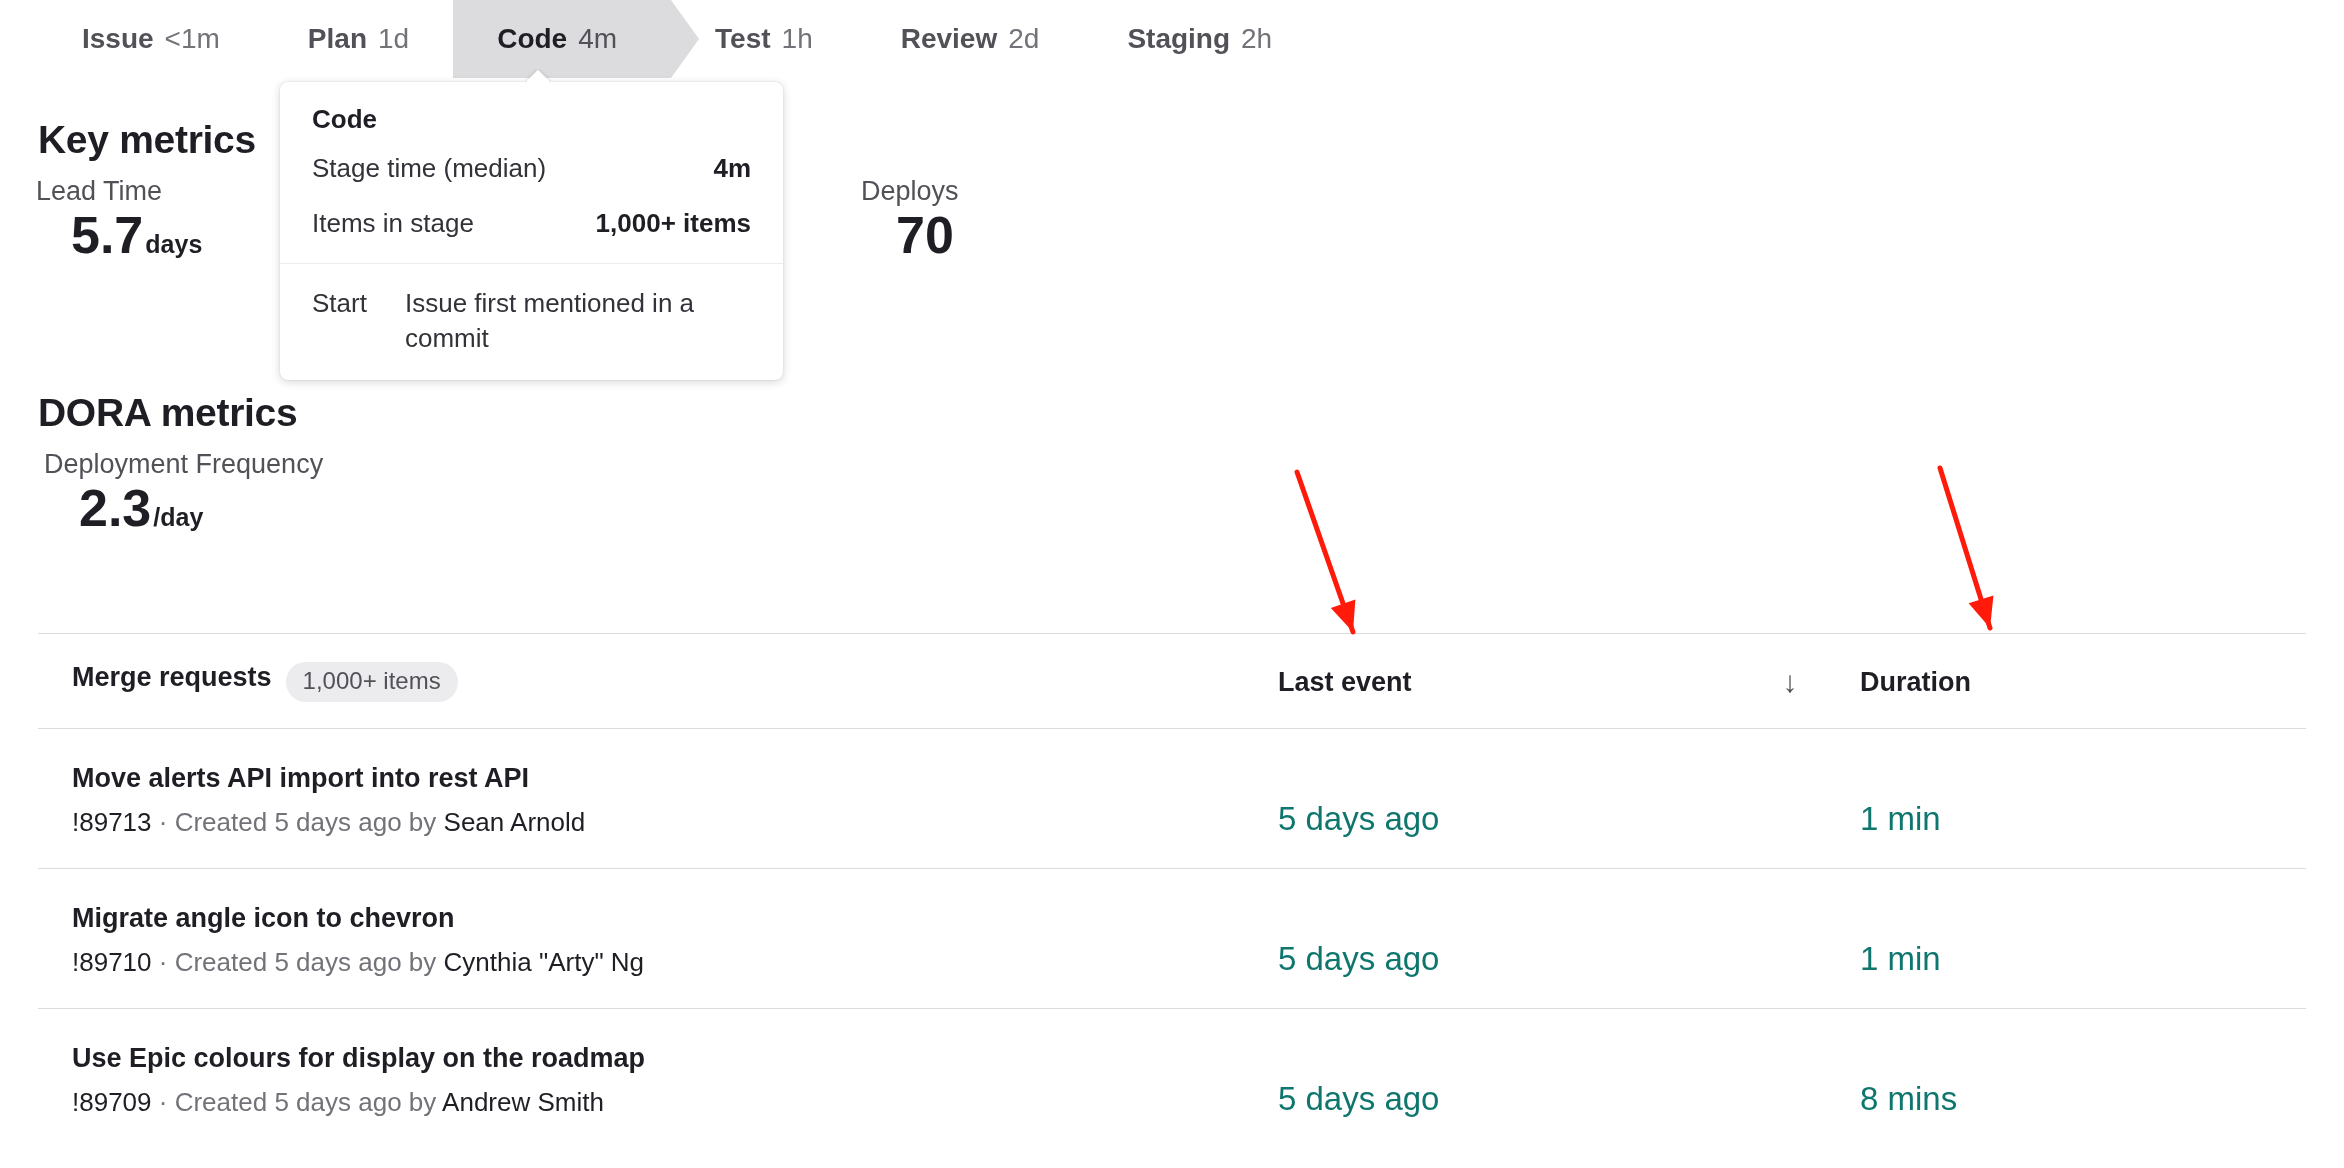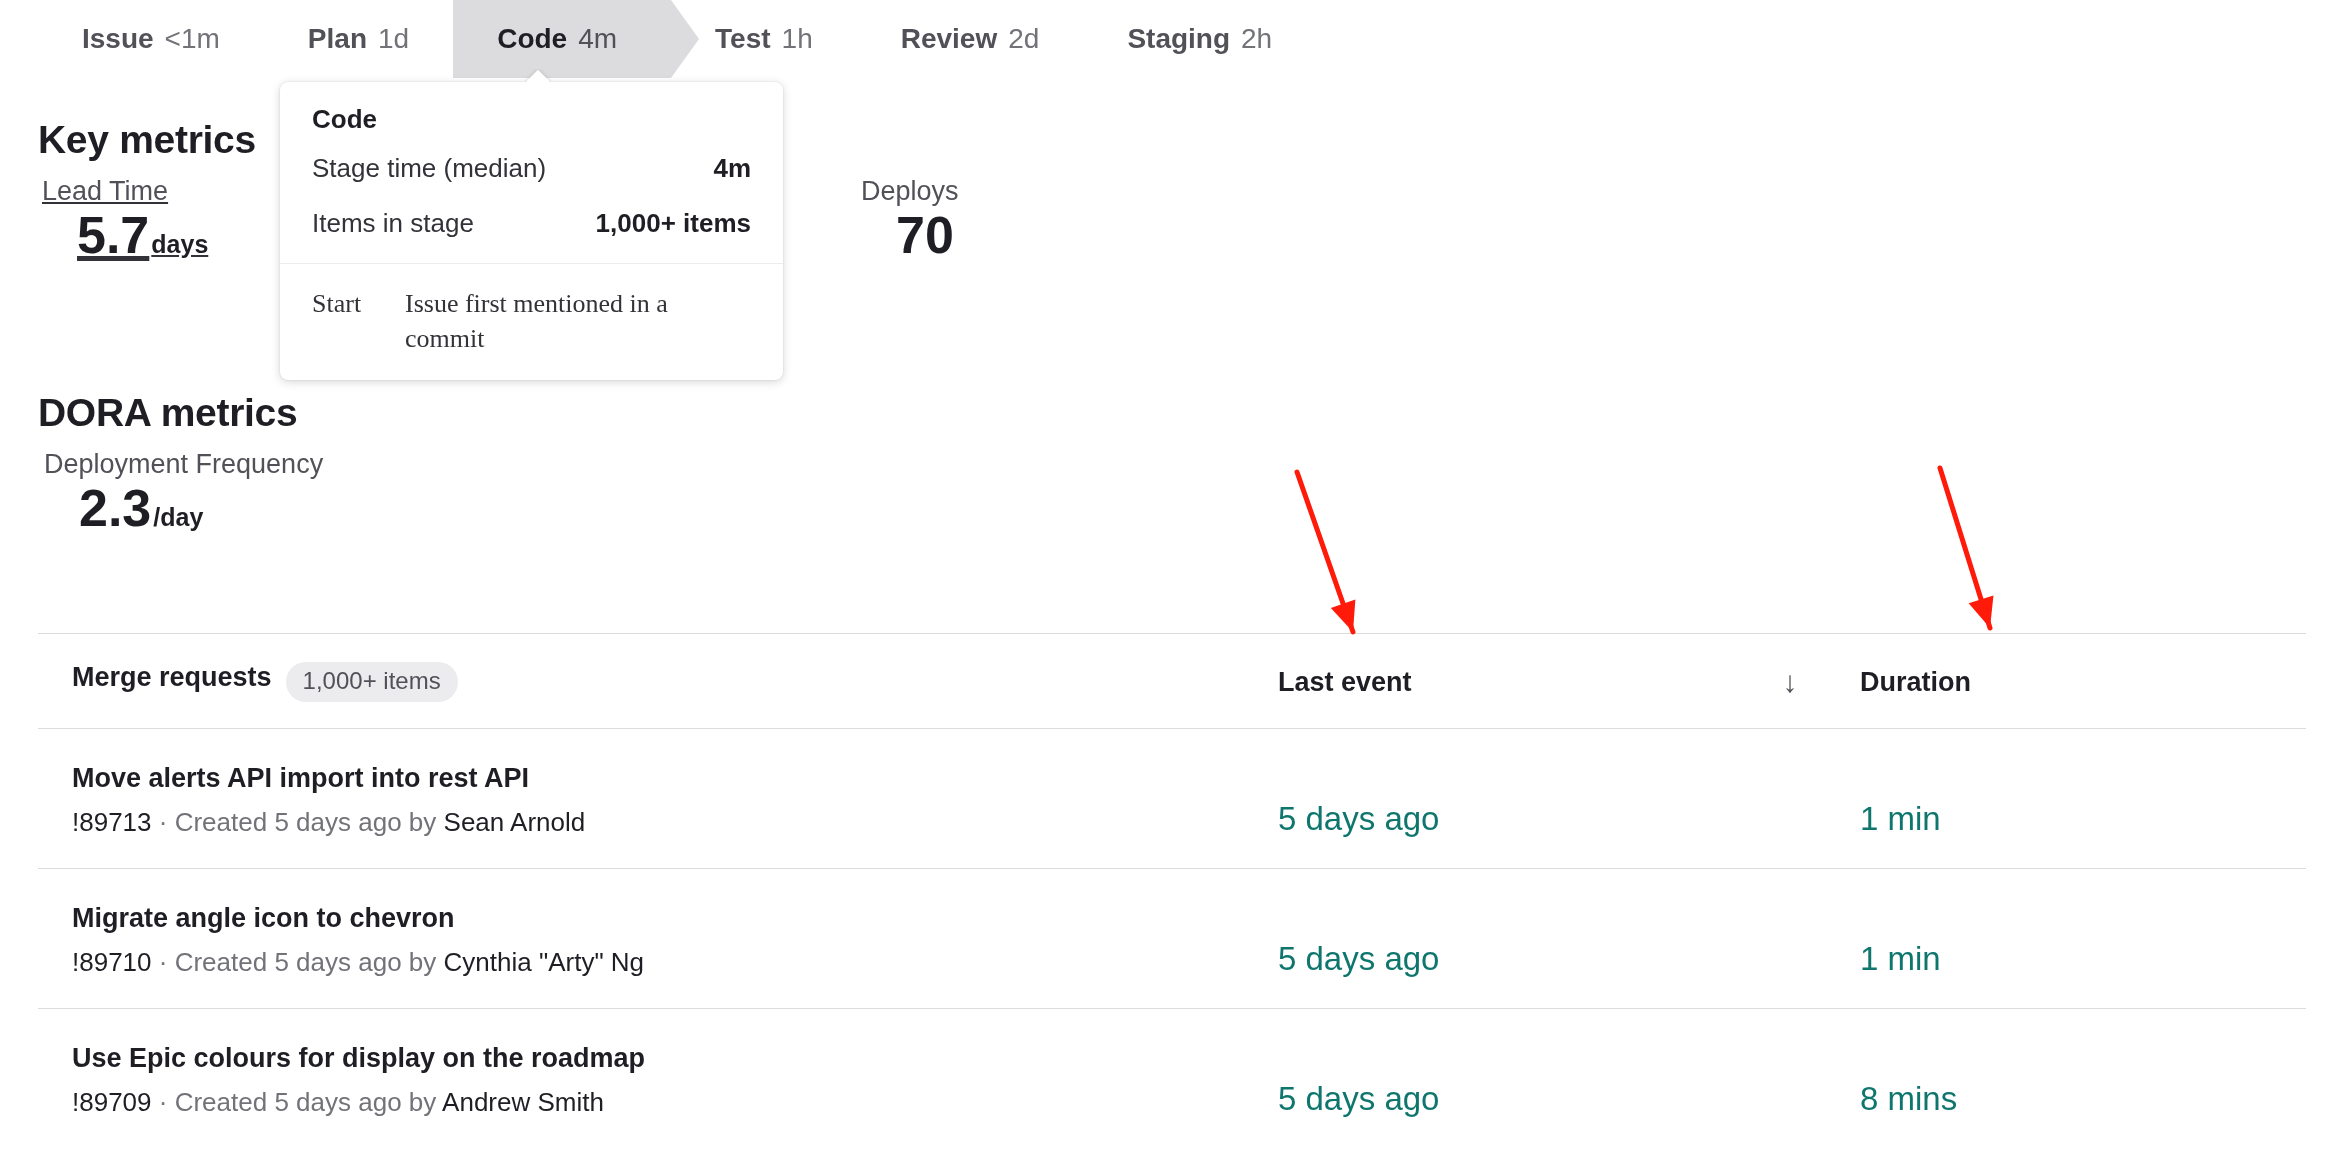--- a/index.html
+++ b/index.html
@@ -93,21 +93,21 @@
     display: flex;
     justify-content: space-between;
     align-items: baseline;
     font-size: 26px;
     color: #333238;
     margin-bottom: 24px;
   }
   .pop-row:last-child { margin-bottom: 4px; }
   .pop-row .pr-val { font-weight: bold; color: #1f1e24; }
   .pop-divider { height: 1px; background: #ececef; width: 100%; }
-  .pop-foot { padding: 22px 32px 24px 32px; font-family: Liberation Serif, serif; }
+  .pop-foot { padding: 22px 32px 24px 32px; }
   .pop-frow {
     display: flex;
     font-size: 26px;
     color: #333238;
     margin-bottom: 22px;
     line-height: 1.35;
   }
   .pop-frow:last-child { margin-bottom: 0; }
   .pop-frow .pf-key { width: 93px; flex: 0 0 93px; color: #333238; }
   .pop-frow .pf-val { flex: 1; color: #333238; }
@@ -134,21 +134,21 @@
     align-items: baseline;
     margin-left: 35px;
   }
   .metric-value .unit {
     font-size: 25px;
     font-weight: bold;
     margin-left: 2px;
   }
 
   #key-metrics-title { position: absolute; left: 38px; top: 0; }
-  #lead-time-card    { position: absolute; left: 42px; top: 58px; text-decoration: underline; }
+  #lead-time-card    { position: absolute; left: 36px; top: 58px; }
   #deploys-card      { position: absolute; left: 861px; top: 58px; }
   #dora-title        { position: absolute; left: 38px; top: 273px; }
   #deployfreq-card   { position: absolute; left: 44px; top: 331px; }
 
   
   .table-wrap {
     position: absolute;
     left: 38px; top: 633px;
     width: 2268px;
   }

